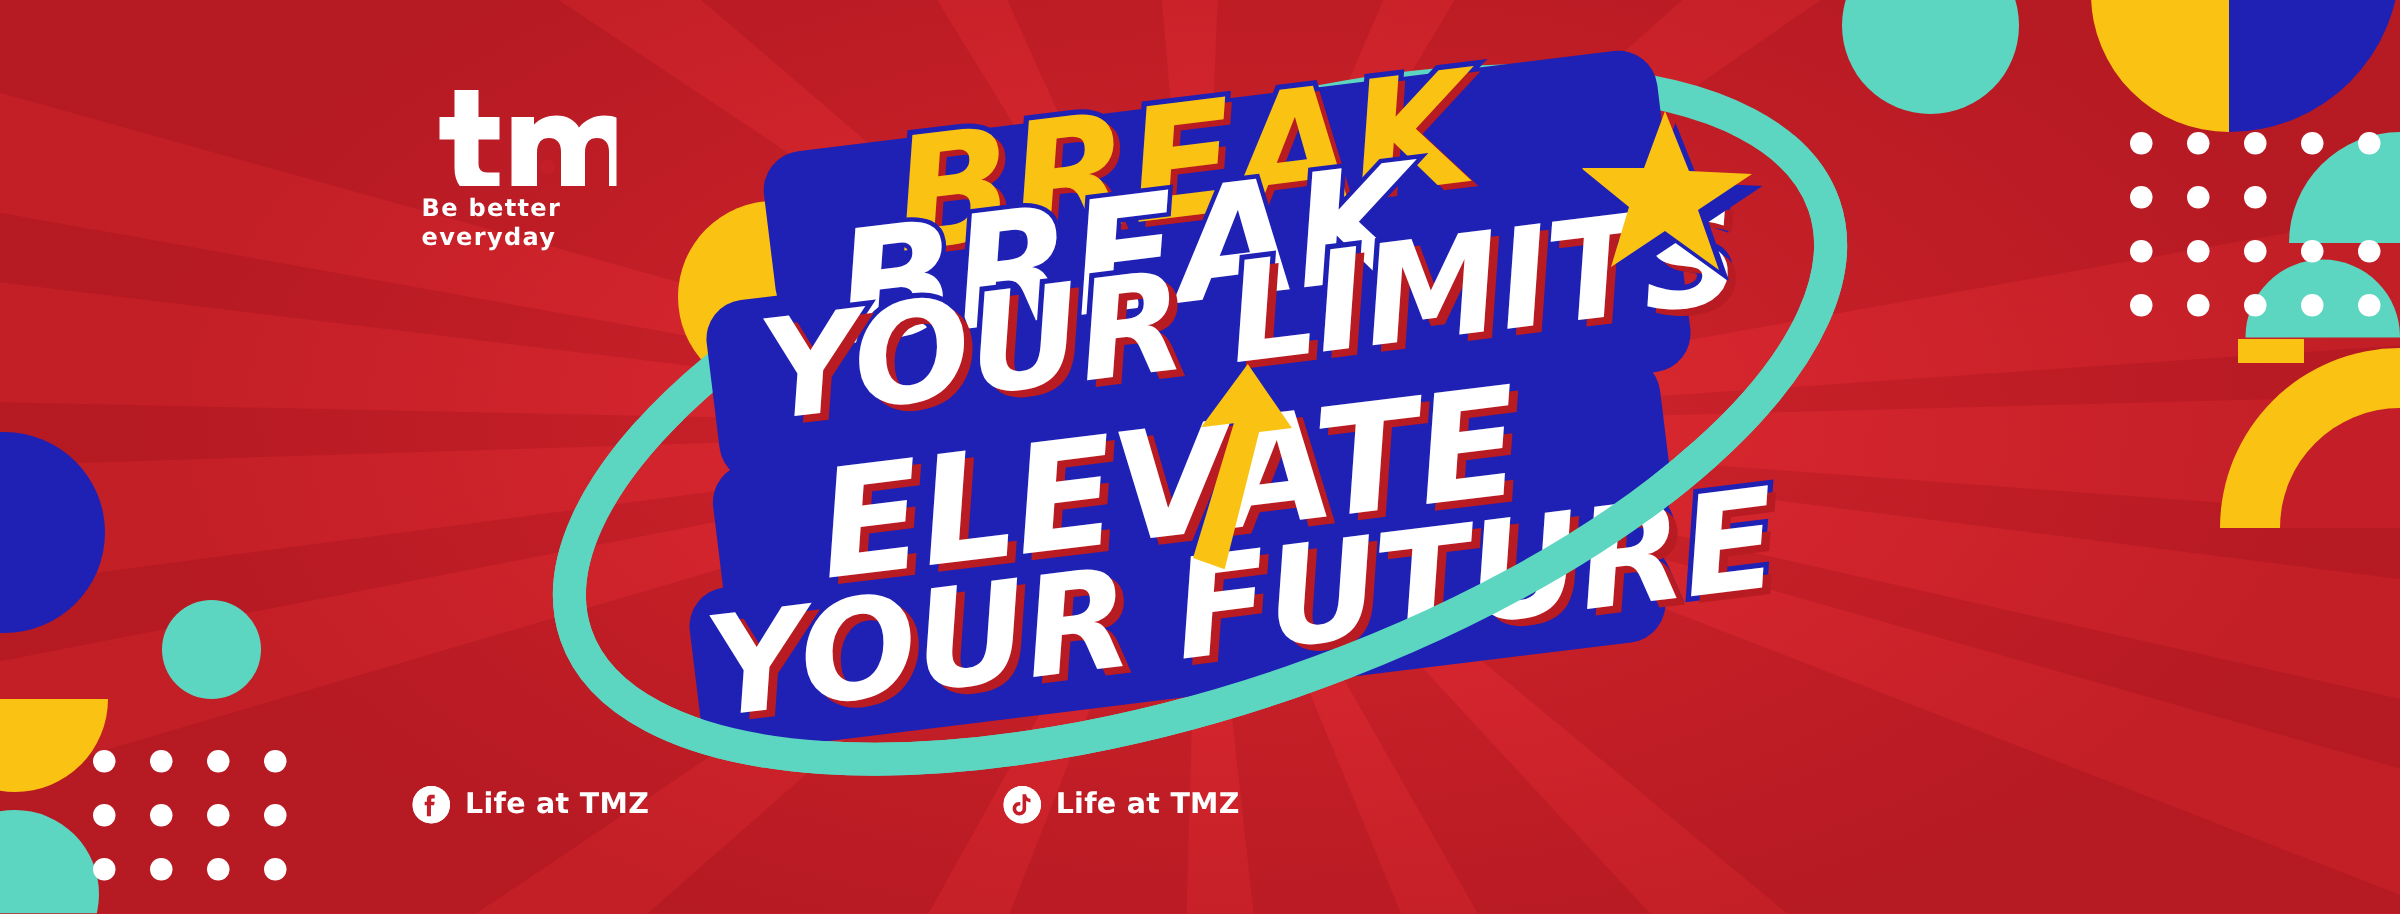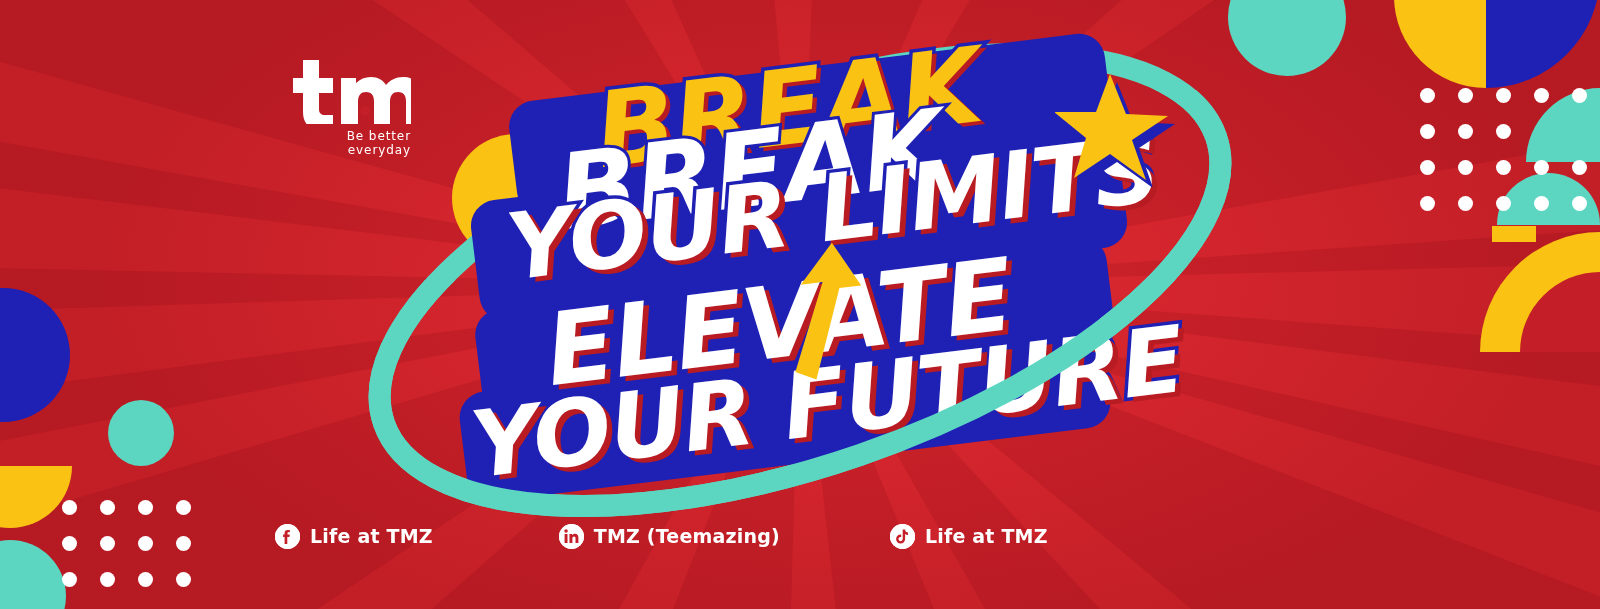--- a/index.html
+++ b/index.html
@@ -39,24 +39,24 @@
     width: 15px; height: 15px; border-radius: 50%;
     background: #FFFFFF;
   }
 
   
   #logo { position: absolute; left: 281px; top: 58px; width: 130px; }
   #logo .wordmark { display: block; }
   #logo .tagline {
     margin-top: 5px;
     color: #FFFFFF;
-    font-size: 12px;
-    font-weight: 400;
+    font-size: 16px;
+    font-weight: 700;
     letter-spacing: 0.9px;
-    text-align: right;
+    text-align: left;
     font-family: "DejaVu Sans", sans-serif;
   }
 
   
   #headline {
     position: absolute;
     left: 455px; top: 55px;
     width: 690px; height: 410px;
   }
   .hl-line {
@@ -298,31 +298,20 @@
       <span class="si-icon">
         <svg width="25" height="25" viewBox="0 0 25 25">
           <circle cx="12.5" cy="12.5" r="12.5" fill="#FFFFFF"></circle>
           <path d="M14.4 12.9h-2.1v7.2H9.6v-7.2H8.1v-2.4h1.5V9.1c0-2 .9-3.2 3.2-3.2h2v2.4h-1.3c-.9 0-1 .3-1 .9v1.3h2.3z" fill="#C41E28"></path>
         </svg>
       </span>
       <span>Life at TMZ</span>
     </div>
     <span class="sp-1"></span>
 
-    <div class="social-item">
-      <span class="si-icon">
-        <svg width="25" height="25" viewBox="0 0 25 25">
-          <circle cx="12.5" cy="12.5" r="12.5" fill="#FFFFFF"></circle>
-          <rect x="5.6" y="10" width="2.9" height="9" fill="#C41E28"></rect>
-          <circle cx="7.05" cy="7" r="1.75" fill="#C41E28"></circle>
-          <path d="M10.4 10h2.8v1.3c.5-.9 1.5-1.5 2.8-1.5 2.2 0 3.4 1.4 3.4 3.9V19h-2.9v-4.7c0-1.2-.4-1.9-1.4-1.9-1 0-1.7.7-1.7 1.9V19h-2.9z" fill="#C41E28"></path>
-        </svg>
-      </span>
-      <span>TMZ (Teemazing)</span>
-    </div>
     <span class="sp-2"></span>
 
     <div class="social-item">
       <span class="si-icon">
         <svg width="25" height="25" viewBox="0 0 25 25">
           <circle cx="12.5" cy="12.5" r="12.5" fill="#FFFFFF"></circle>
           <path d="M15.1 5.5h-2.4v9.6c0 1.2-.9 2.1-2.1 2.1s-2.1-.9-2.1-2.1.9-2.1 2.1-2.1c.2 0 .4 0 .6.1v-2.4c-.2 0-.4-.1-.6-.1-2.5 0-4.5 2-4.5 4.5s2 4.5 4.5 4.5 4.5-2 4.5-4.5V9.9c.8.6 1.8 1 2.9 1V8.5c-1.6 0-2.9-1.3-2.9-3z" fill="#C41E28"></path>
         </svg>
       </span>
       <span>Life at TMZ</span>

